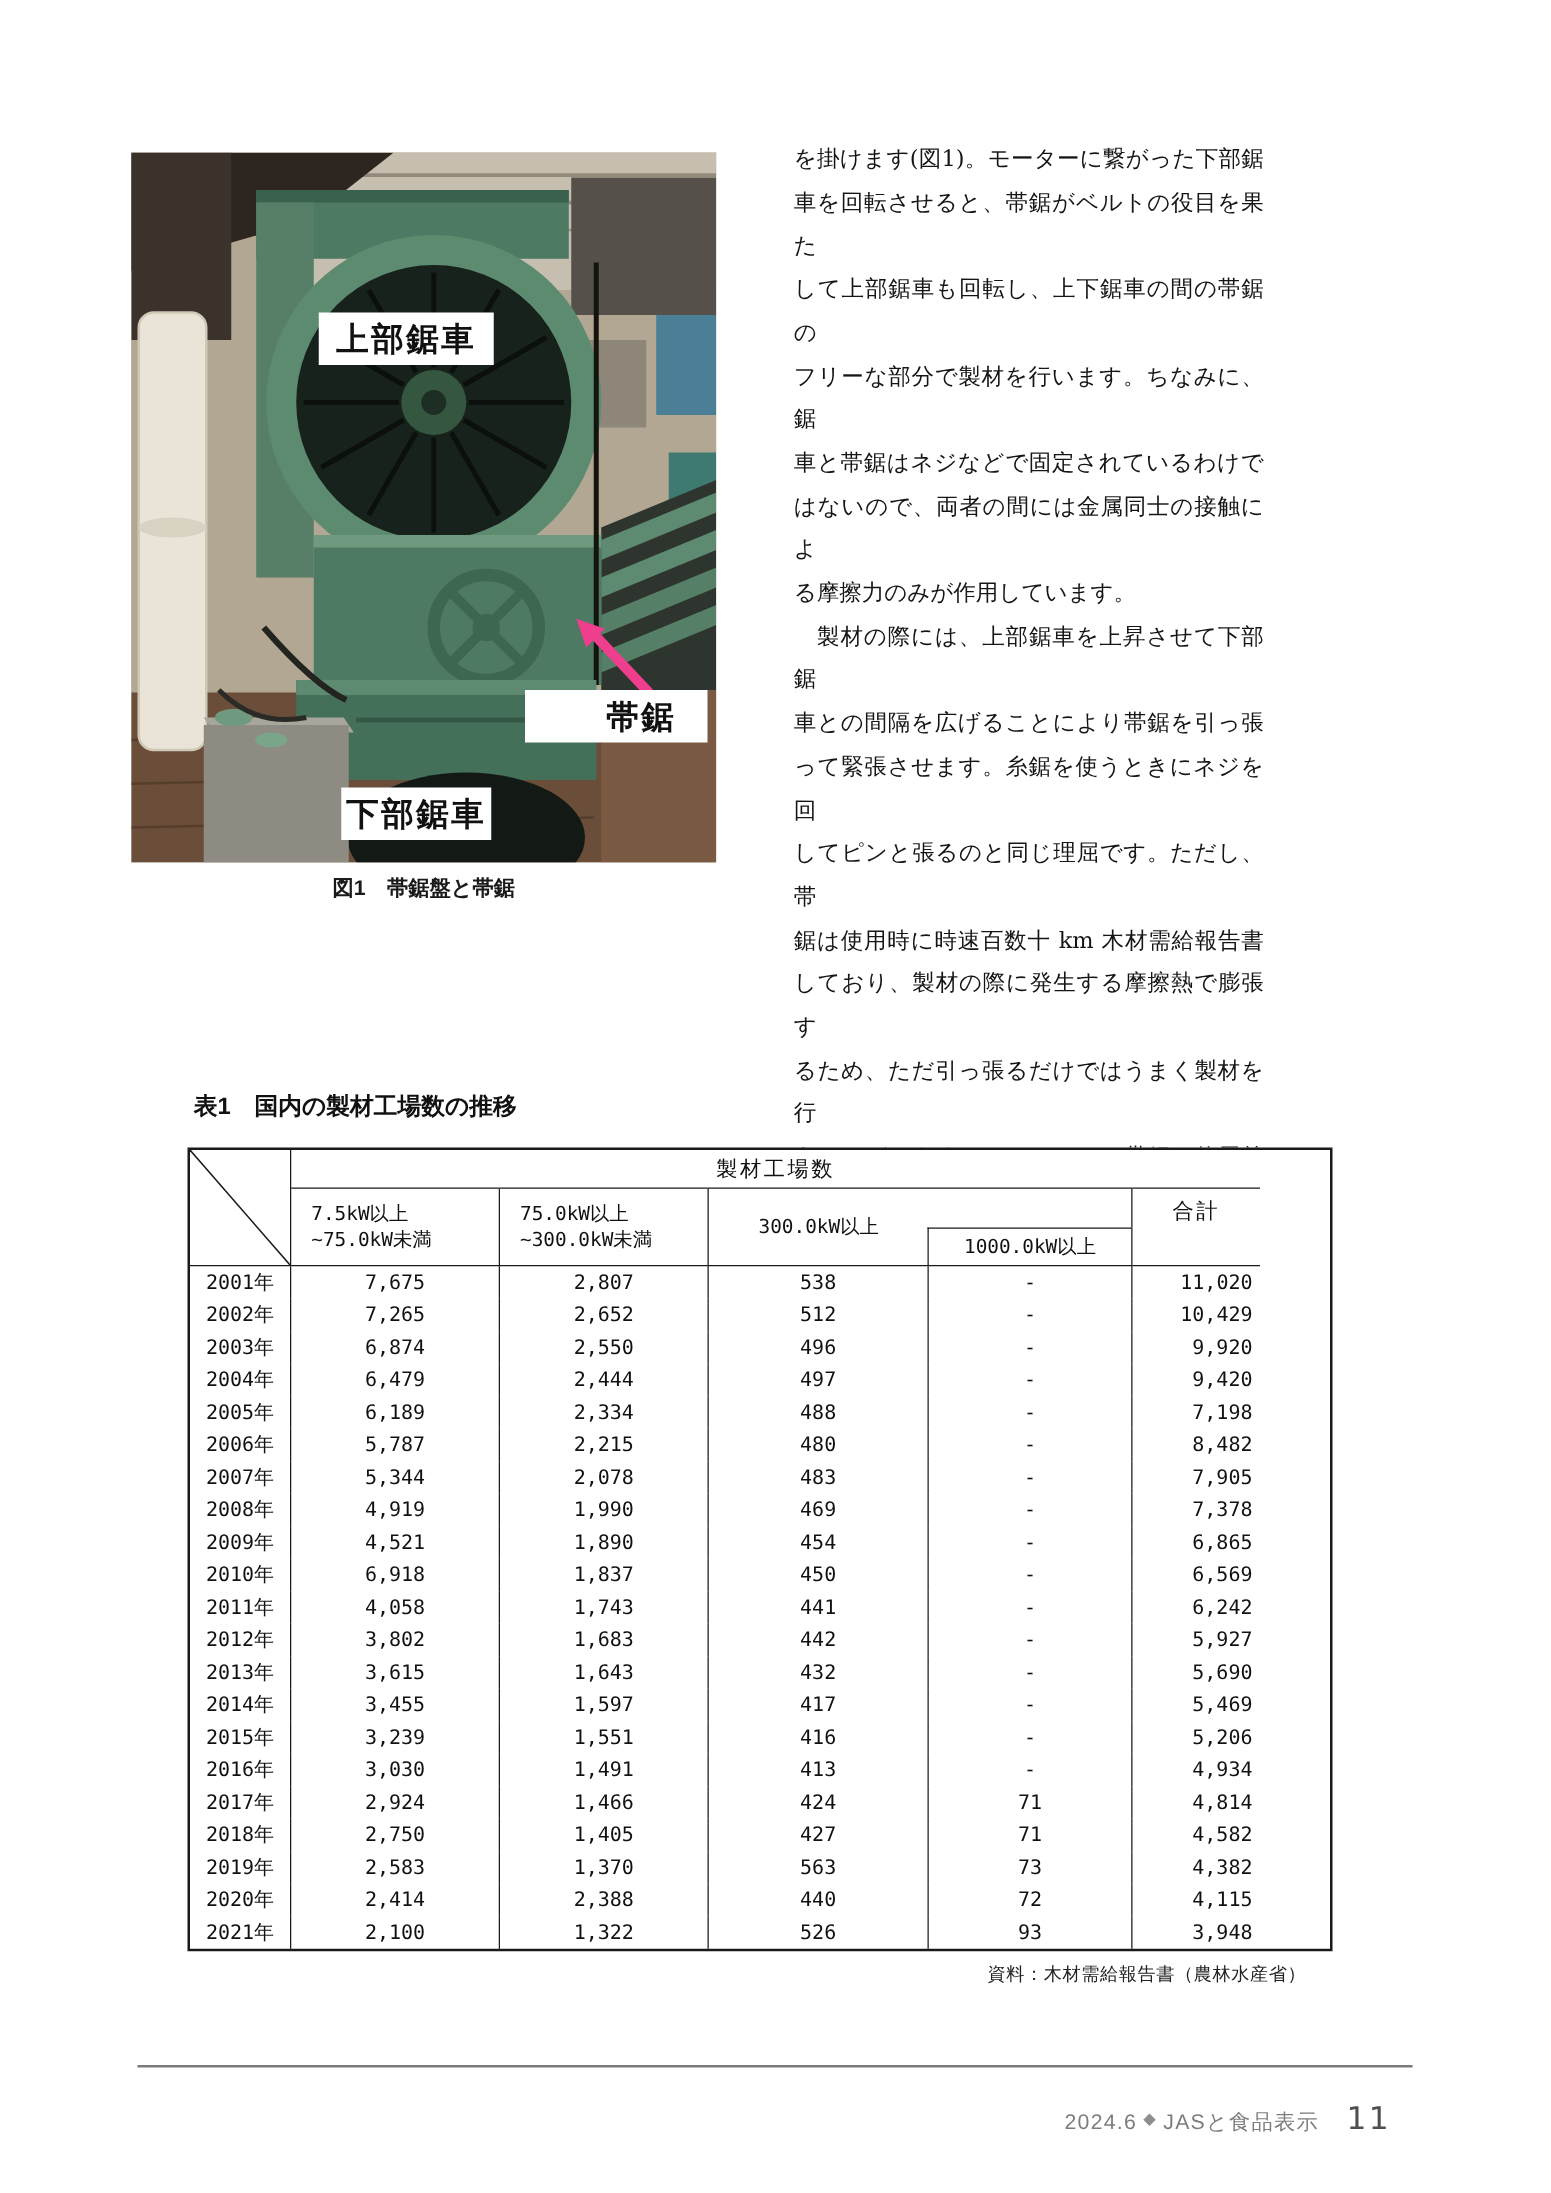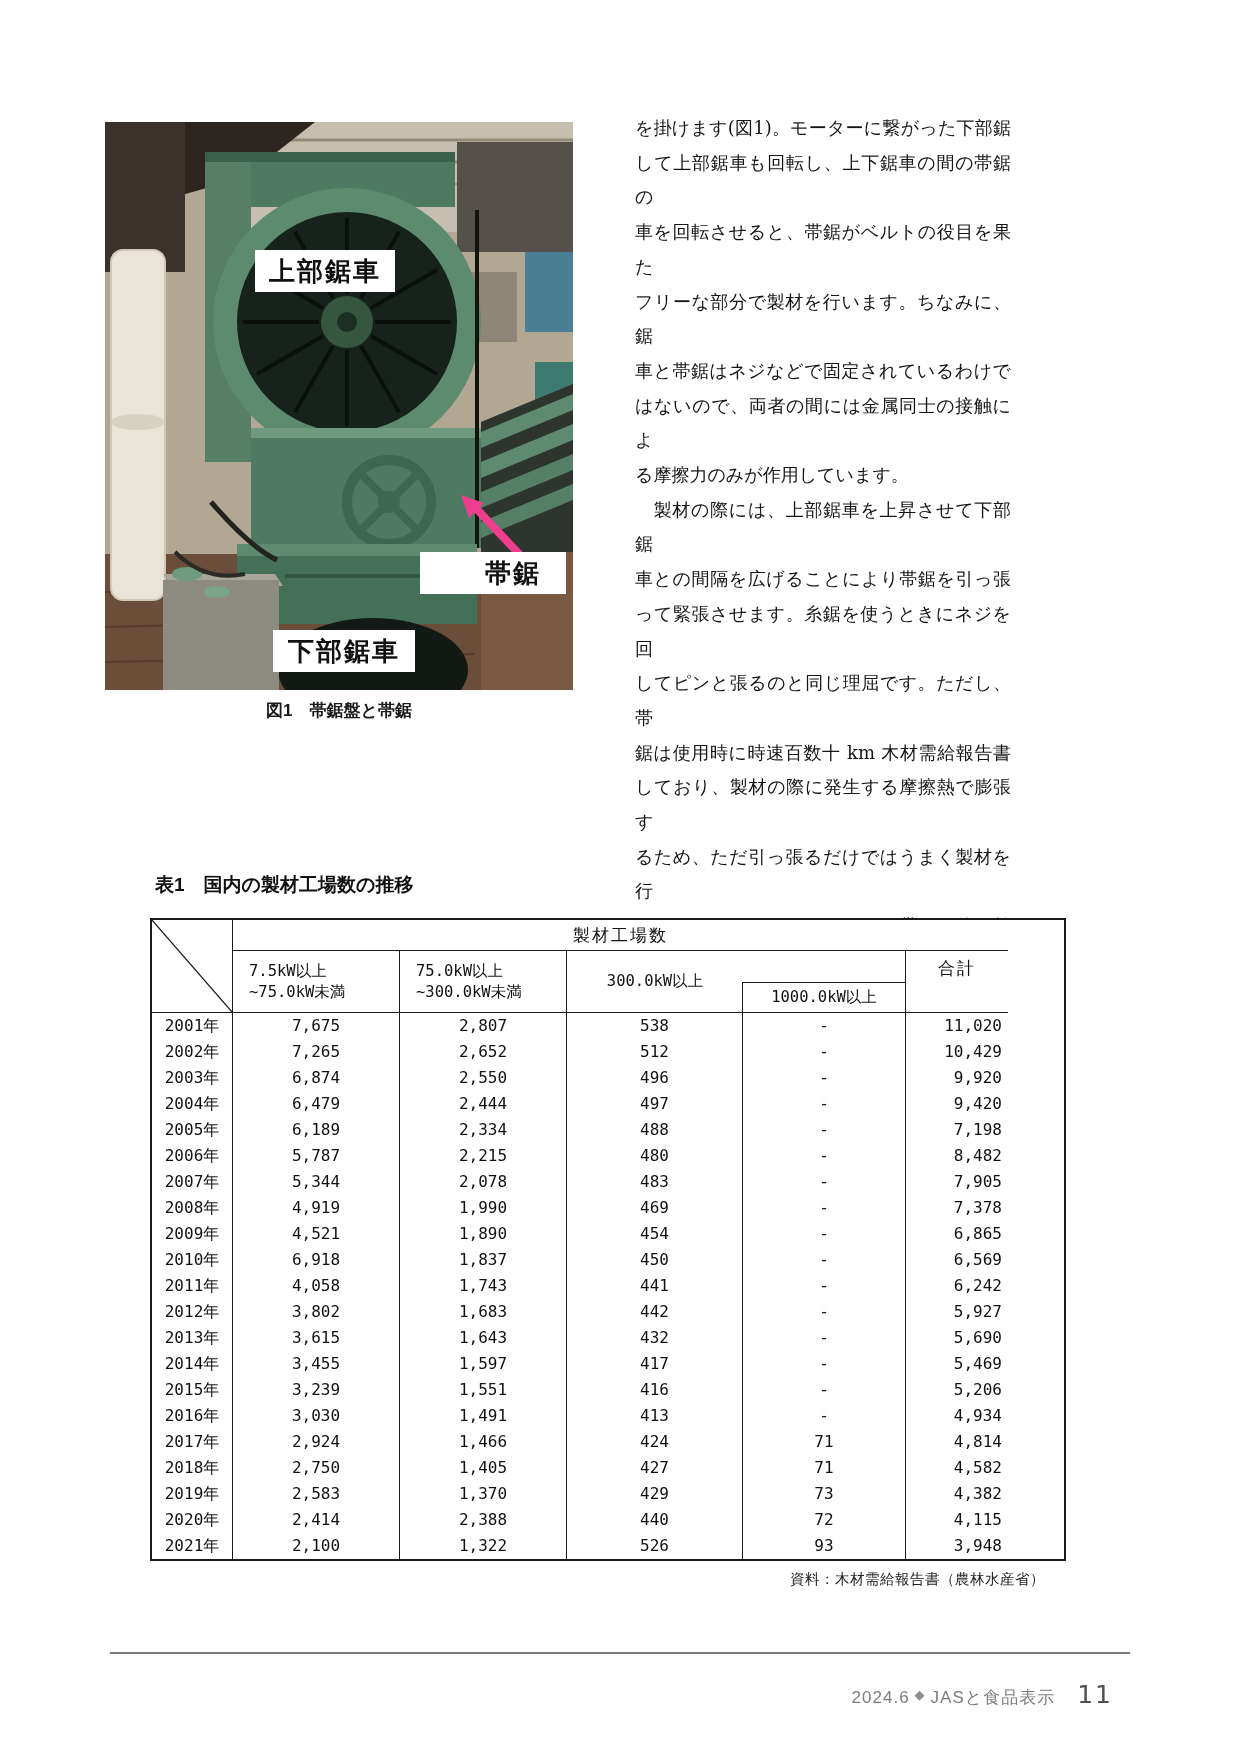--- a/index.html
+++ b/index.html
@@ -8,21 +8,21 @@
 
   
   .figure{position:absolute;left:105px;top:122px;width:468px;}
   .photo{position:relative;width:468px;height:568px;background:#b2a793;overflow:hidden;}
   .photo svg{position:absolute;left:0;top:0;}
   .photo-label{position:absolute;background:#ffffff;color:#111;display:flex;align-items:center;
                justify-content:center;font-weight:bold;font-size:26px;letter-spacing:2px;
                font-family:"Liberation Sans","DejaVu Sans",sans-serif;}
   .lbl-upper{left:150px;top:128px;width:140px;height:42px;}
   .lbl-blade{left:315px;top:430px;width:106px;height:42px;padding-left:40px;}
-  .lbl-lower{left:168px;top:508px;width:142px;height:42px;}
+  .lbl-lower{left:168px;top:508px;width:120px;height:42px;}
   .figure-caption{margin-top:9px;text-align:center;font-size:17px;font-weight:bold;color:#1a1a1a;}
 
   
   .body-text{position:absolute;left:635px;top:111px;width:376px;
              font-family:"DejaVu Serif","Liberation Serif",serif;
              font-size:18px;line-height:34.7px;color:#151515;}
   .text-line{text-align:justify;text-align-last:justify;white-space:nowrap0;}
   .text-line.short{text-align-last:left;}
 
   
@@ -160,23 +160,23 @@
       <div class="photo-label lbl-blade">帯鋸</div>
       <div class="photo-label lbl-lower">下部鋸車</div>
     </div>
     <div class="figure-caption">図1　帯鋸盤と帯鋸</div>
   </div>
 
   <div class="body-text">
 
       <div class="text-line">を掛けます(図1)。モーターに繋がった下部鋸</div>
 
+      <div class="text-line">車を回転させると、帯鋸がベルトの役目を果た</div>
+
       <div class="text-line">して上部鋸車も回転し、上下鋸車の間の帯鋸の</div>
-
-      <div class="text-line">車を回転させると、帯鋸がベルトの役目を果た</div>
 
       <div class="text-line">フリーな部分で製材を行います。ちなみに、鋸</div>
 
       <div class="text-line">車と帯鋸はネジなどで固定されているわけで</div>
 
       <div class="text-line">はないので、両者の間には金属同士の接触によ</div>
 
       <div class="text-line short">る摩擦力のみが作用しています。</div>
 
       <div class="text-line">　製材の際には、上部鋸車を上昇させて下部鋸</div>
@@ -387,21 +387,21 @@
           <div class="td">1,405</div>
           <div class="td">427</div>
           <div class="td">71</div>
           <div class="td total">4,582</div>
         </div>
       
         <div class="tr">
           <div class="td year">2019年</div>
           <div class="td">2,583</div>
           <div class="td">1,370</div>
-          <div class="td">429</div>
+          <div class="td">563</div>
           <div class="td">73</div>
           <div class="td total">4,382</div>
         </div>
       
         <div class="tr">
           <div class="td year">2020年</div>
           <div class="td">2,414</div>
           <div class="td">2,388</div>
           <div class="td">440</div>
           <div class="td">72</div>

